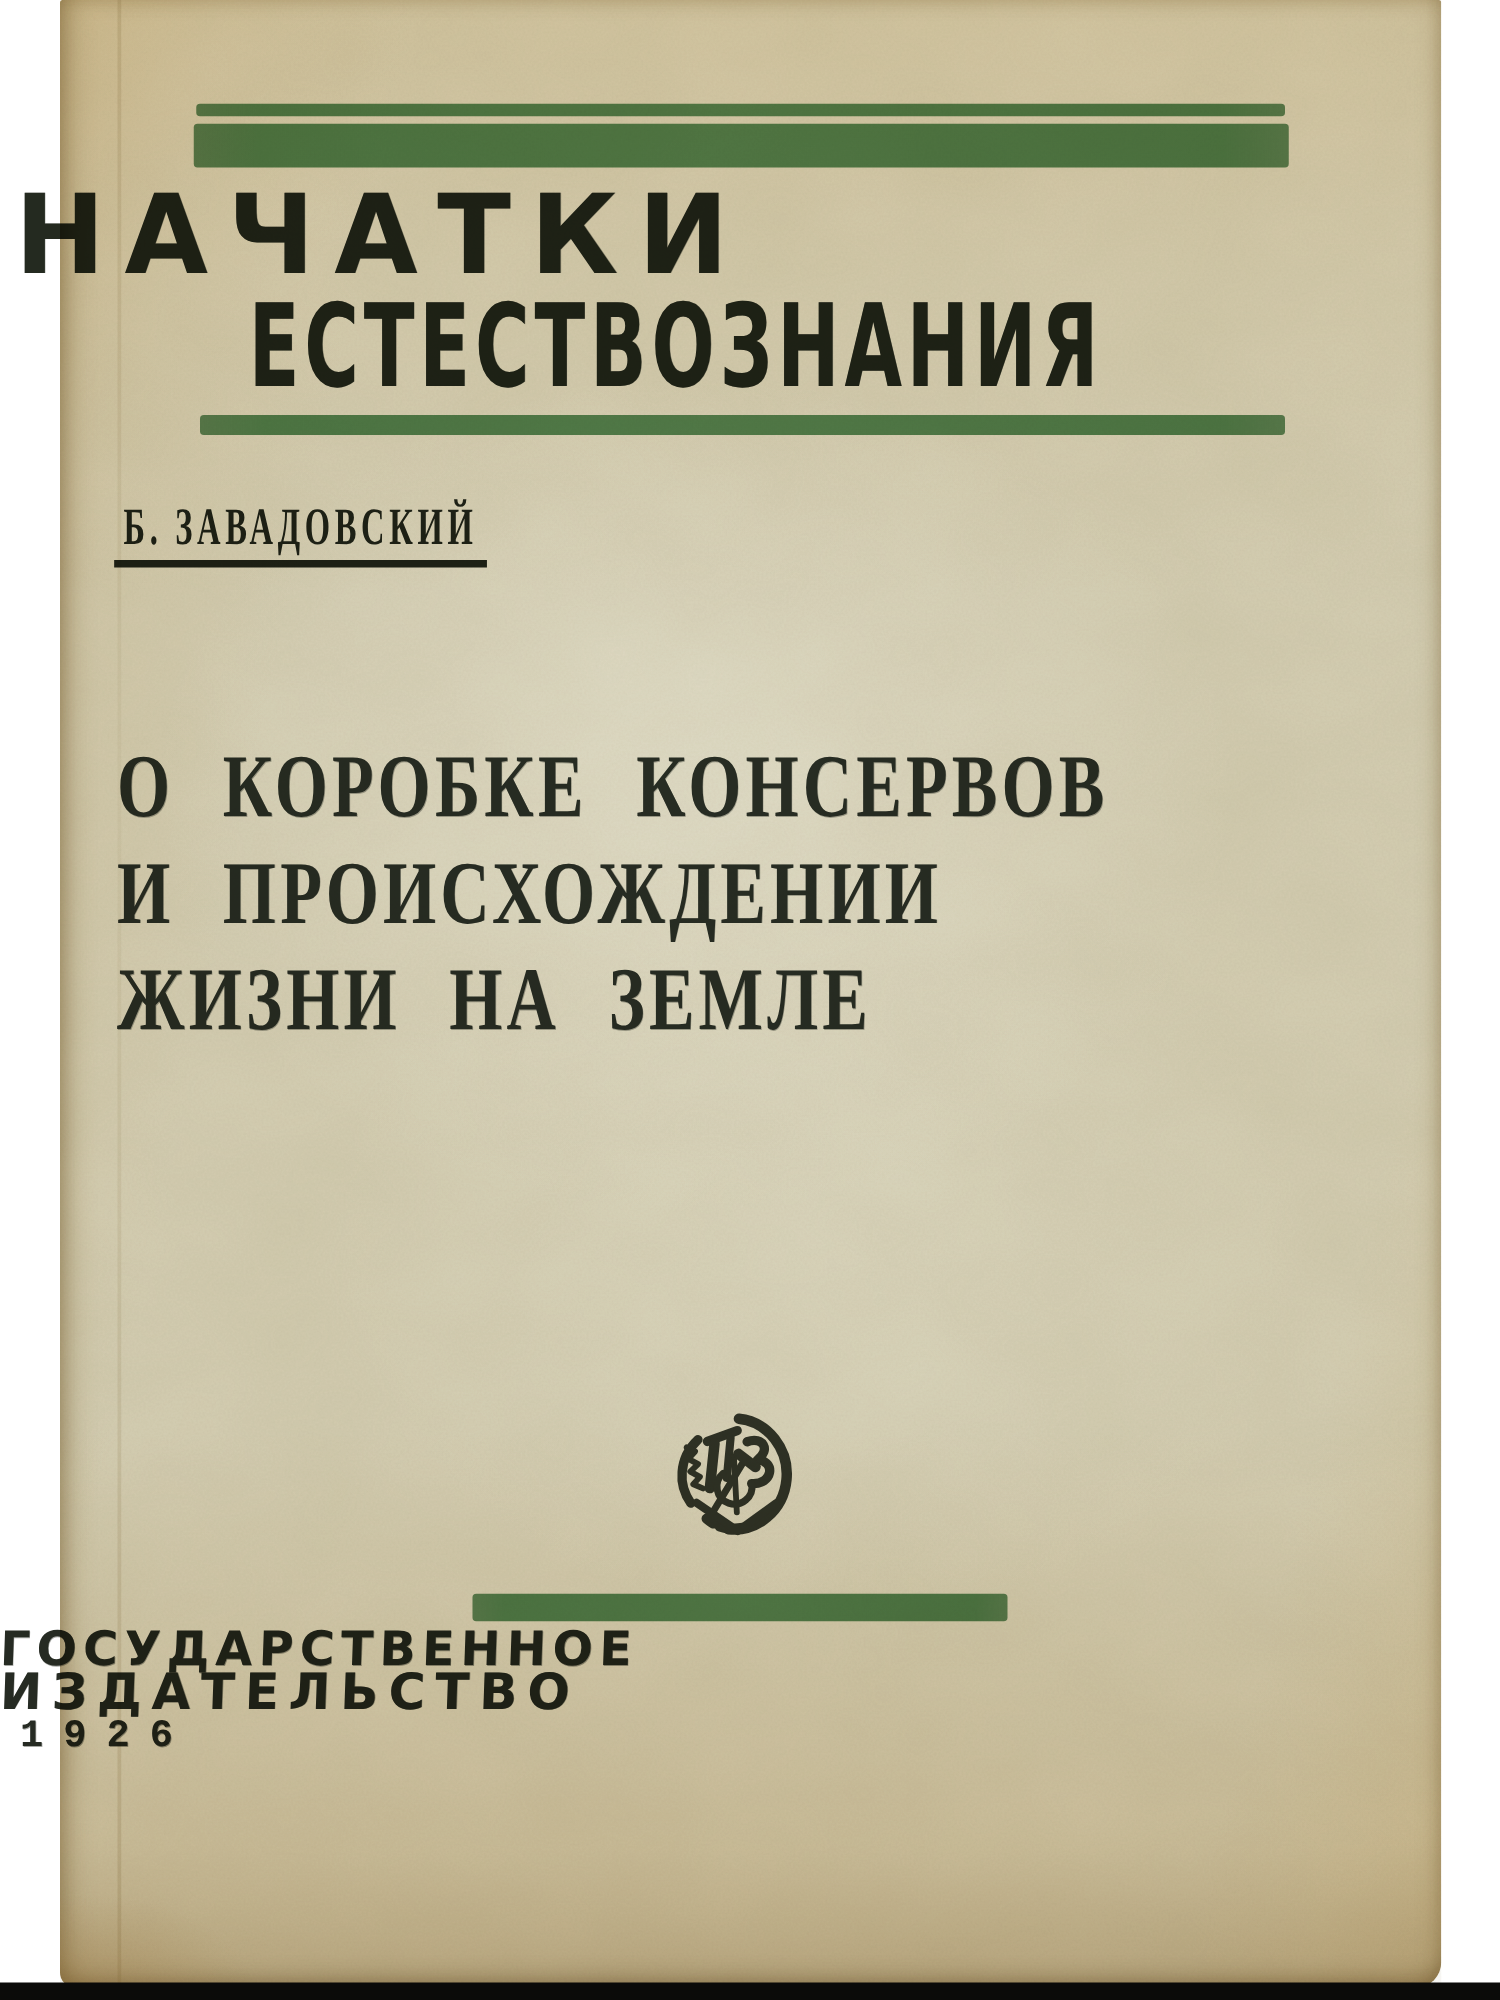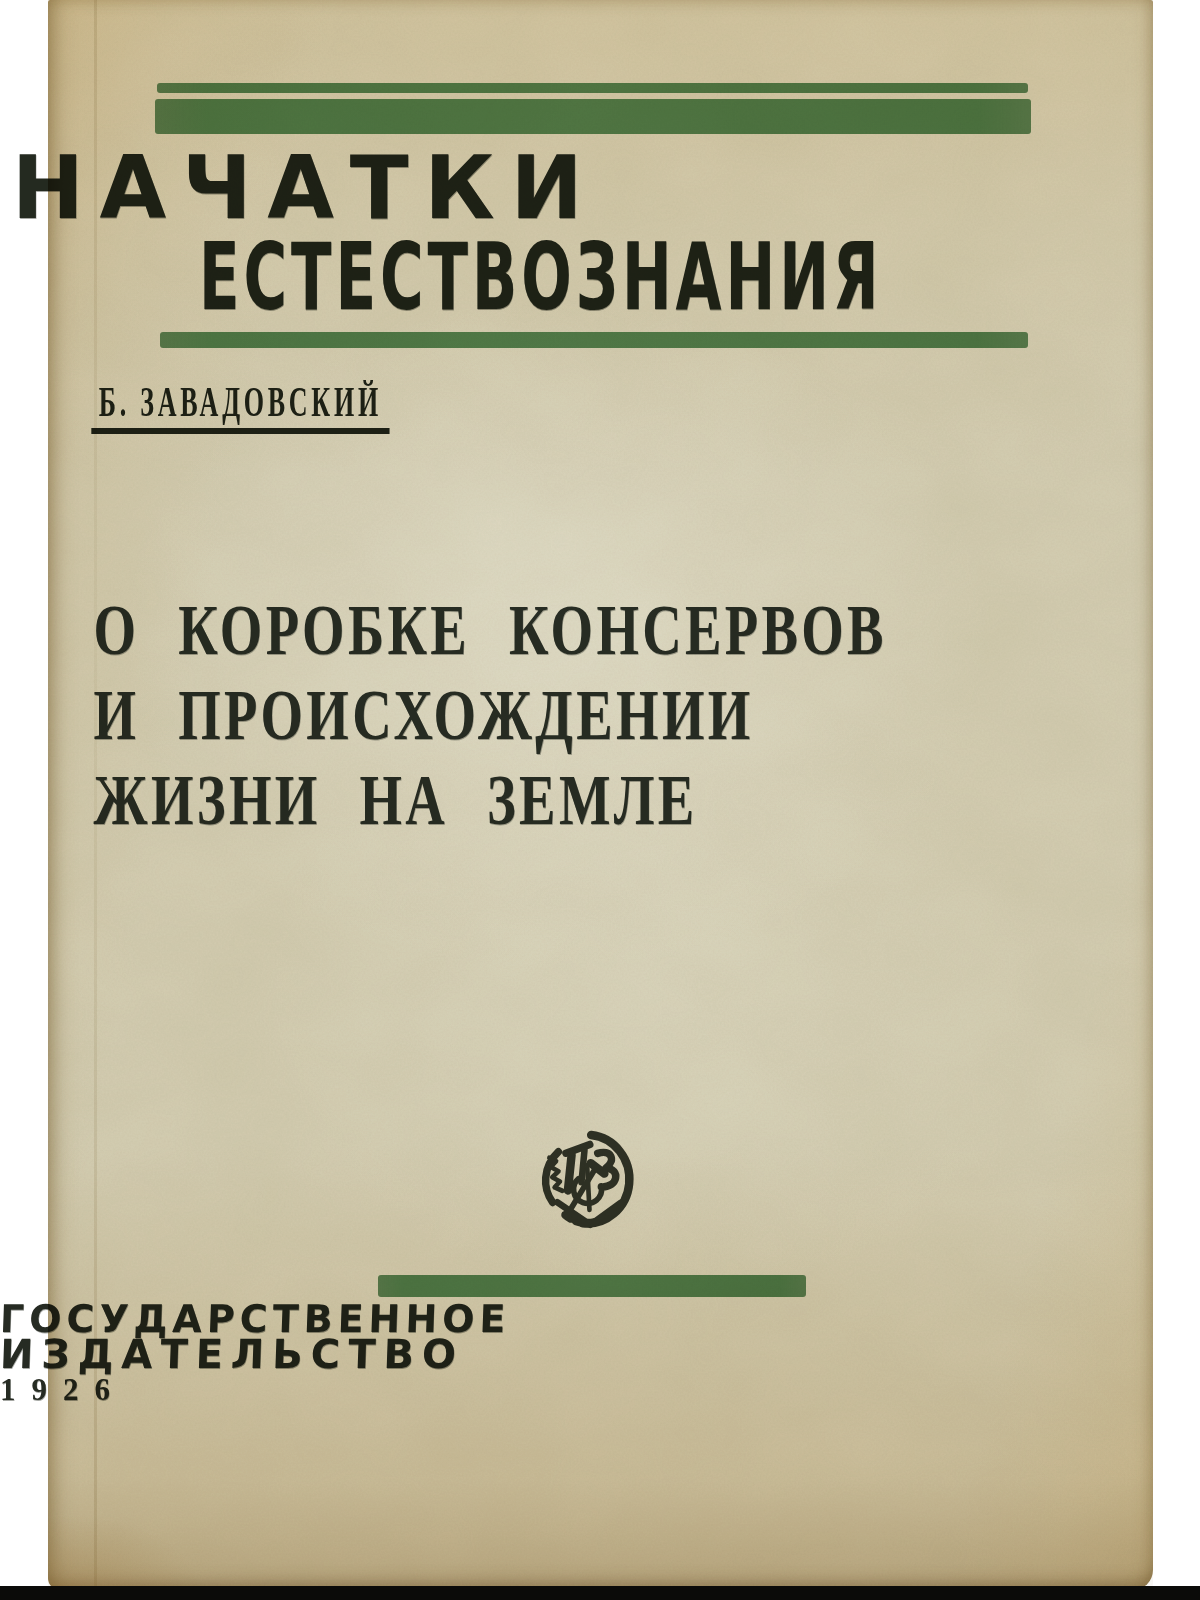--- a/index.html
+++ b/index.html
@@ -46,38 +46,38 @@
   .rule-bottom   {left:378px;top:1275px;width:428px;height:22px;}
 
   
   .centered{position:absolute;left:0;width:1170px;text-align:left;mix-blend-mode:multiply;}
 
   .series{top:142px;margin:0;font-weight:bold;color:#242a20;
     text-shadow:0.5px 0.5px 0 rgba(32,38,28,0.4);}
   .series-l1{display:block;font-size:88px;line-height:92px;letter-spacing:16px;transform:scale(0.98,1.0);transform-origin:center top;}
   .series-l2{display:block;font-size:90px;line-height:86px;letter-spacing:6px;transform:scale(0.66,1.02);transform-origin:center top;}
 
-  .author{top:380px;color:#23281e;}
+  .author{top:400px;color:#23281e;}
   .author-text{display:inline-block;font-family:"Liberation Serif",serif;font-weight:bold;
     font-size:42px;line-height:44px;letter-spacing:6px;transform:scale(0.62,1);transform-origin:center top;
     border-bottom:6px solid #23281e;padding:0 12px 4px;}
 
   .title{top:588px;color:#2d342e;font-family:"Liberation Serif",serif;font-weight:bold;
     text-shadow:0.6px 0.6px 0 rgba(38,44,38,0.35);}
   .title-line{display:block;font-size:65px;line-height:85px;letter-spacing:4px;word-spacing:26px;
     transform:scale(0.84,1.1);transform-origin:center center;}
 
   .logo{position:absolute;left:532px;top:1120px;width:112px;height:122px;mix-blend-mode:multiply;}
 
   .publisher{top:1302px;color:#262b23;font-weight:bold;
     text-shadow:0.5px 0.5px 0 rgba(32,38,28,0.4);}
   .pub-l1{display:block;font-size:38px;line-height:34px;letter-spacing:5px;transform:skewX(-2deg);}
   .pub-l2{display:block;font-size:40px;line-height:36px;letter-spacing:8px;transform:skewX(-2deg);}
-  .pub-year{display:block;font-family:Liberation Serif, serif;font-size:31px;line-height:32px;
-    letter-spacing:16px;margin-top:2px;padding-left:0;}
+  .pub-year{display:block;font-family:Liberation Mono, monospace;font-size:31px;line-height:32px;
+    letter-spacing:16px;margin-top:2px;padding-left:16px;}
 
   
   .scan-black{position:absolute;left:0;top:1586px;width:1200px;height:14px;background:#0b0b09;}
 </style>
 </head>
 <body>
 
 <div class="scan">
 
   <div class="paper">

